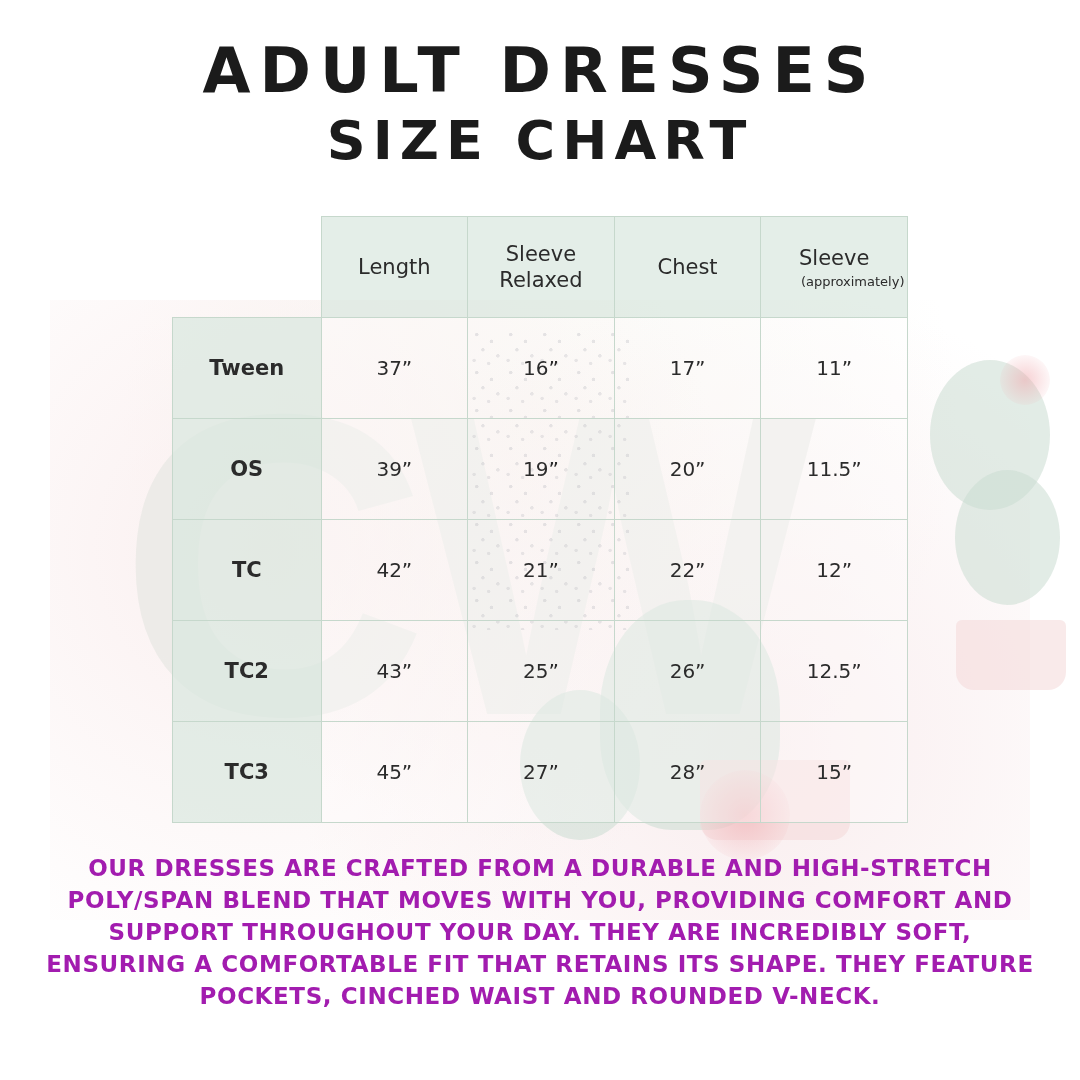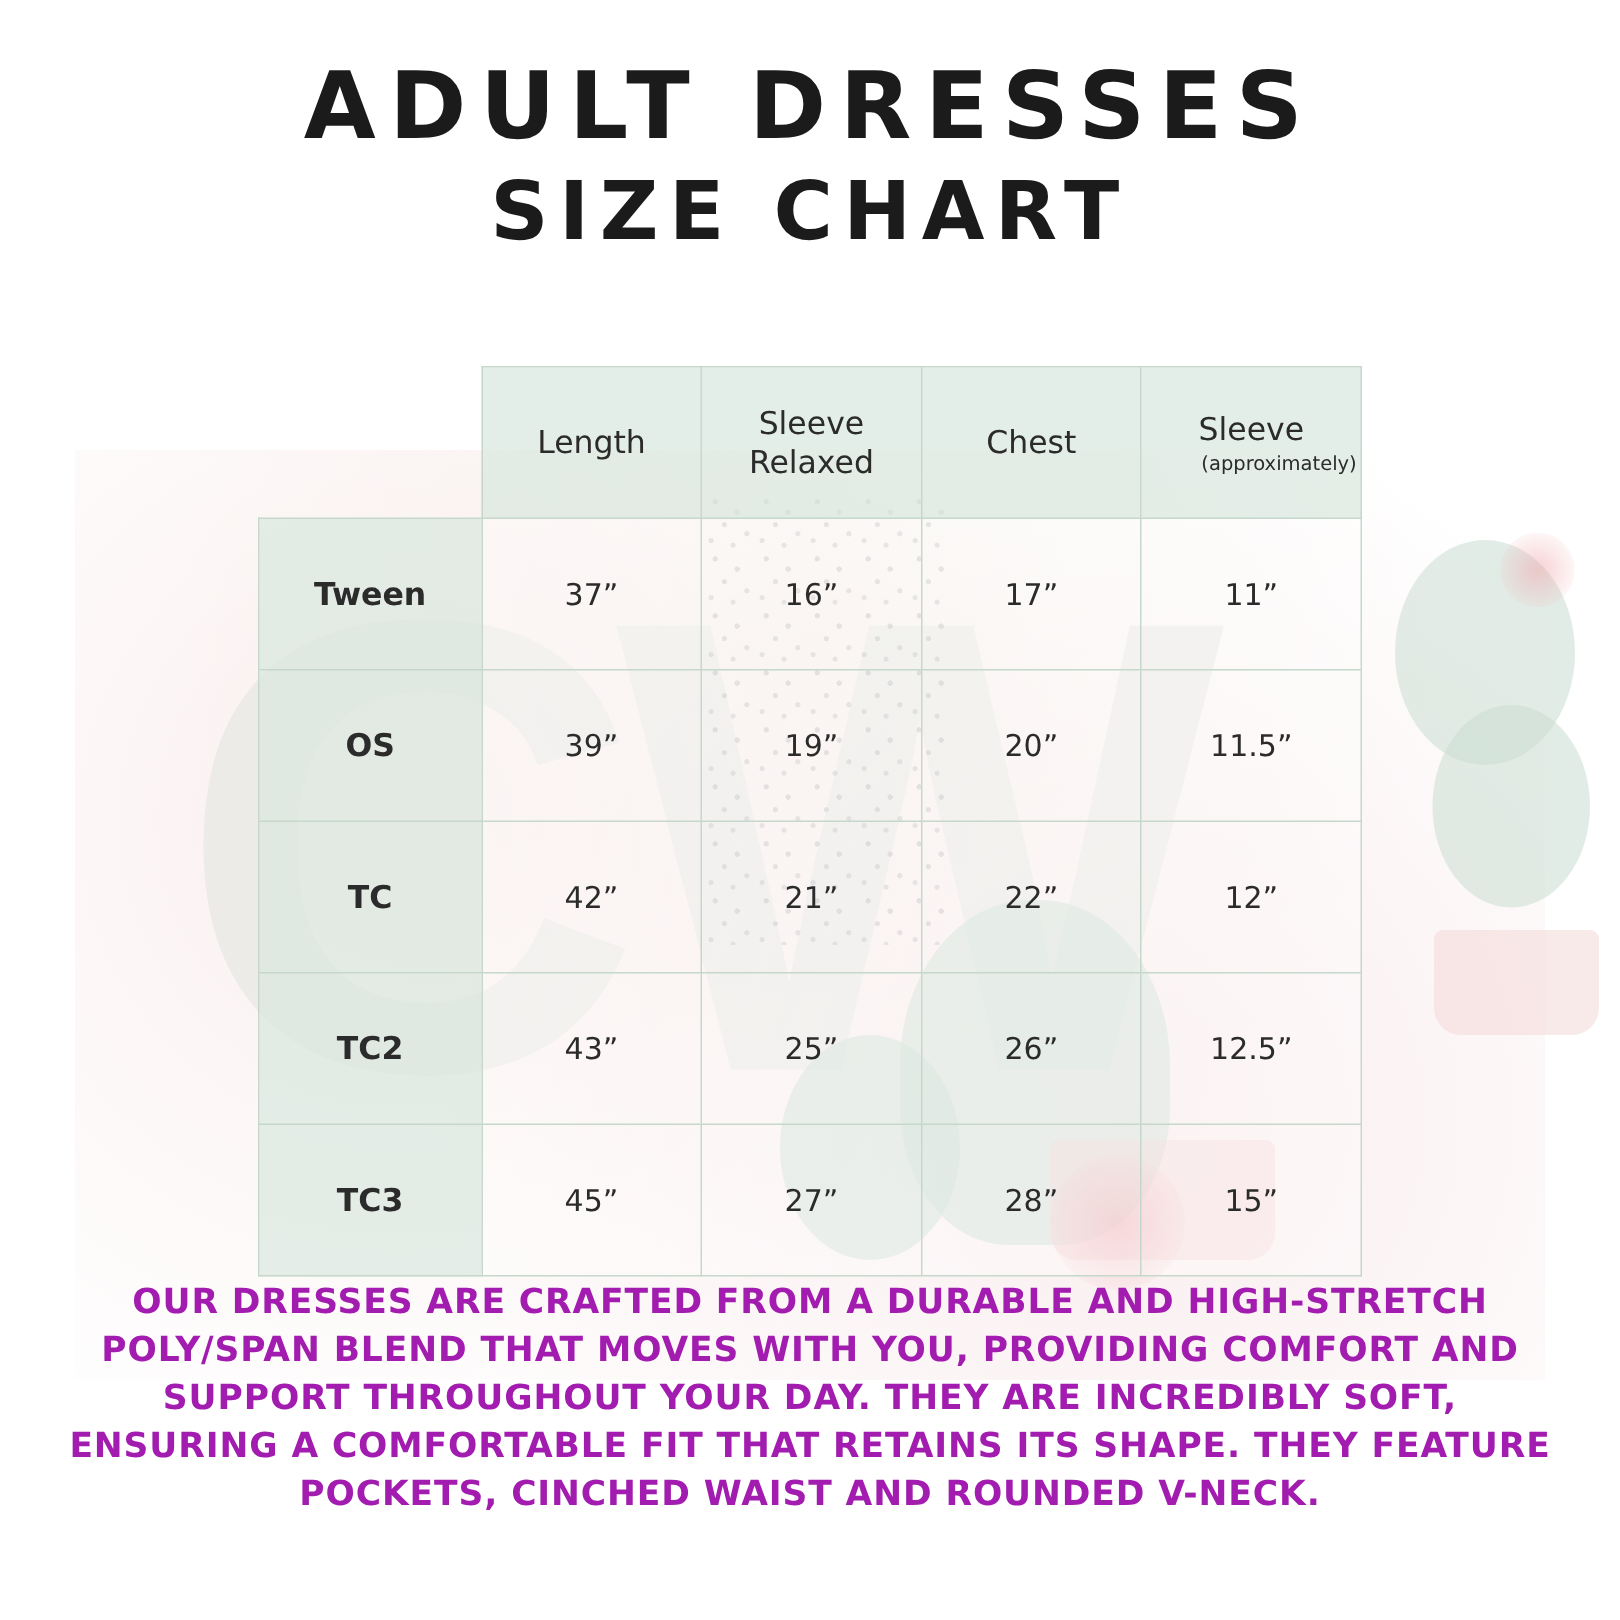--- a/index.html
+++ b/index.html
@@ -120,21 +120,20 @@
   .chart-wrap {
     position: absolute;
     left: 172px;
     top: 216px;
     width: 736px;
   }
   table.size-chart {
     border-collapse: collapse;
     width: 736px;
     table-layout: fixed;
-    margin-top: 28px;
   }
   table.size-chart td, table.size-chart th {
     border: 1.6px solid #c6d8cc;
     text-align: center;
     vertical-align: middle;
     font-family: "DejaVu Sans", sans-serif;
     color: #2b2b2b;
     font-weight: 400;
   }
   

